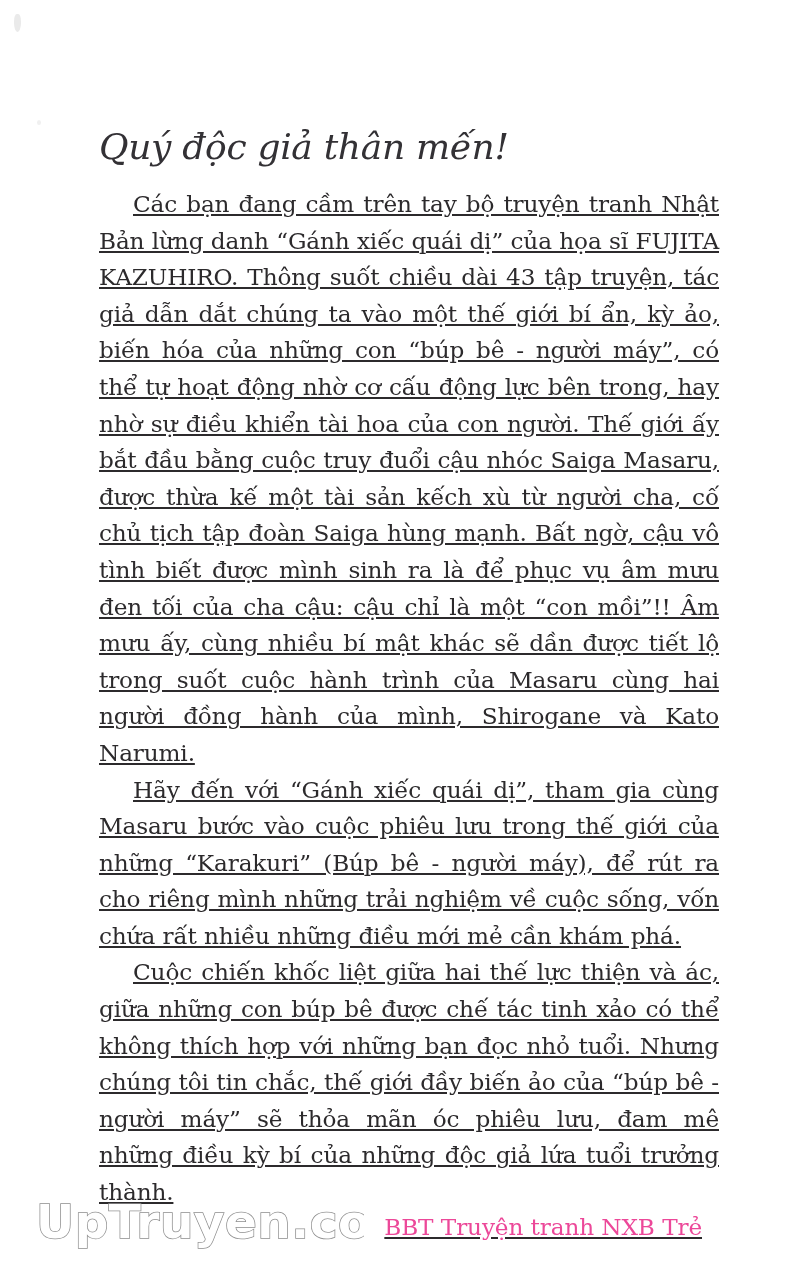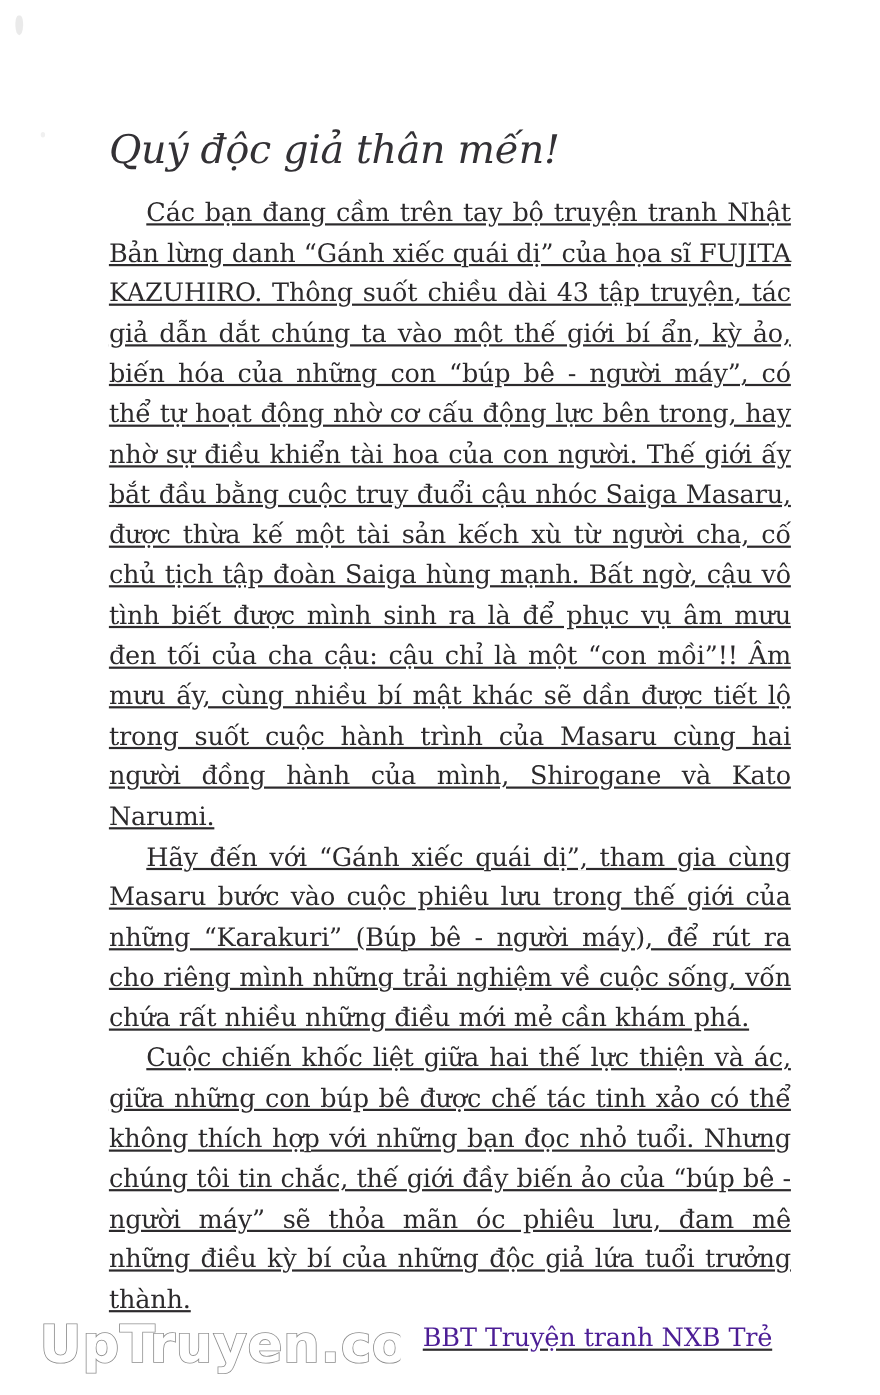--- a/index.html
+++ b/index.html
@@ -35,21 +35,21 @@
     top: 120px;
     width: 4px;
     height: 5px;
     border-radius: 50%;
     background: #f0f0f0;
   }
 
   .letter {
     position: absolute;
     left: 99px;
-    top: 114px;
+    top: 124px;
     width: 620px;
   }
 
   .title {
     font-family: "DejaVu Serif", serif;
     font-style: italic;
     font-weight: 400;
     font-size: 36px;
     line-height: 46px;
     color: #333135;
@@ -73,21 +73,21 @@
   .body-copy p {
     margin: 0;
     text-indent: 34px;
   }
 
   .signature {
     margin-top: 22px;
     font-family: "DejaVu Serif", serif;
     font-size: 23.2px;
     line-height: 32px;
-    color: #4c1d95;
+    color: #ec4899;
     text-align: right;
     text-indent: 0;
     padding-right: 17px;
     letter-spacing: -0.15px;
   }
 
   
   .watermark {
     position: absolute;
     left: 34px;

